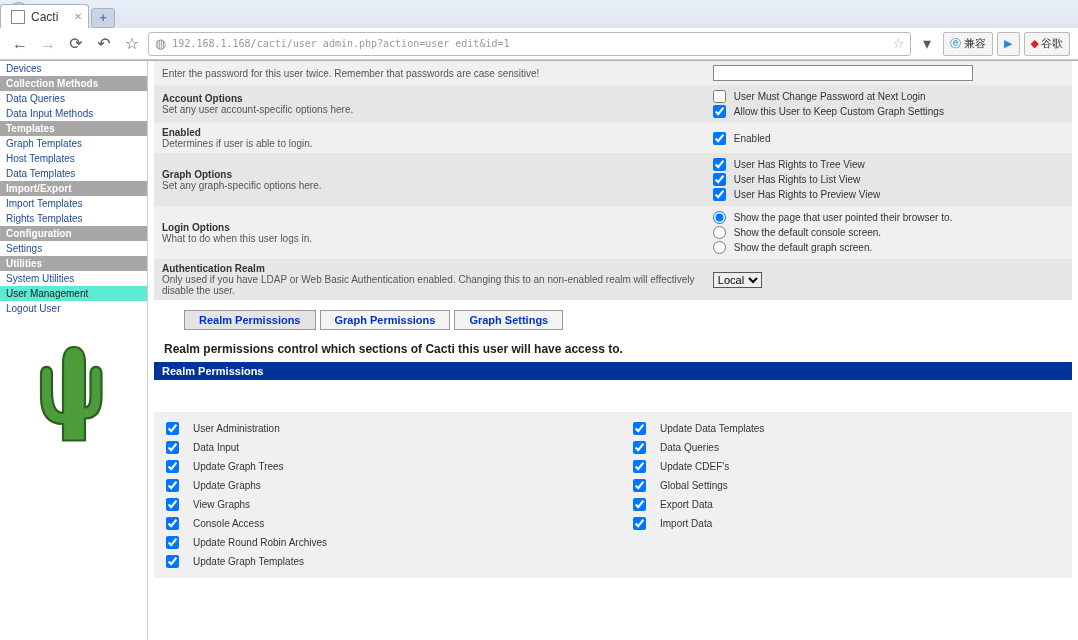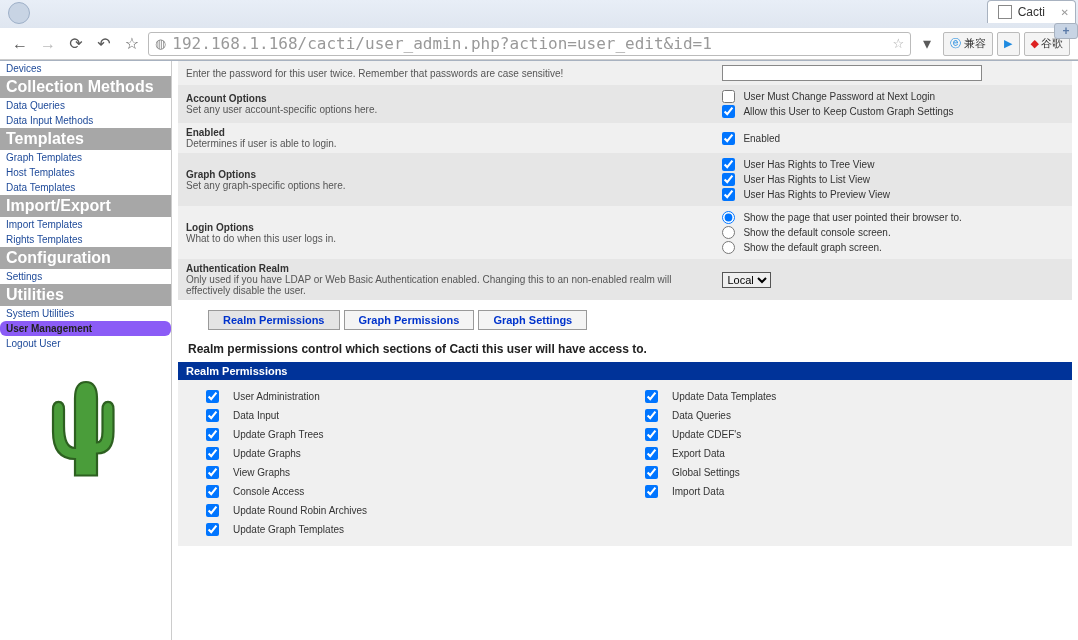--- a/index.html
+++ b/index.html
@@ -1,40 +1,40 @@
 <!DOCTYPE html>
 <html><head>
 <meta charset="utf-8">
 <style>
 * { box-sizing: border-box; margin: 0; padding: 0; }
 body { font-family: Verdana, Arial, sans-serif; font-size: 11px; color: #333; background: #fff; overflow: hidden; }
 
 .browser-chrome { background: linear-gradient(#e8eef7, #d5dde8); border-bottom: 1px solid #a8b2c0; }
-.tab-bar { display: flex; align-items: flex-end; height: 28px; position: relative; flex-direction: column; }
+.tab-bar { display: flex; align-items: flex-end; height: 28px; position: relative; }
 .user-icon { position: absolute; left: 8px; top: 2px; width: 22px; height: 22px; background: #c8d4e4; border-radius: 50%; border: 1px solid #9eb0c8; }
 .tab { background: #fff; border: 1px solid #a8b2c0; border-bottom: none; border-radius: 4px 4px 0 0; padding: 4px 30px 4px 10px; display: flex; align-items: center; gap: 6px; font-size: 12px; margin-right: 2px; position: relative; height: 24px; }
 .tab-icon { width: 14px; height: 14px; border: 1px solid #888; display: inline-block; background: #fff; }
 .tab-close { position: absolute; right: 6px; color: #999; font-size: 10px; }
 .new-tab { width: 24px; height: 20px; background: #c8d4e4; border: 1px solid #a8b2c0; border-radius: 3px; display: flex; align-items: center; justify-content: center; color: #5a7aa8; font-size: 12px; font-weight: bold; }
 
 .toolbar { display: flex; align-items: center; padding: 4px 8px; gap: 4px; height: 32px; background: #fff; border-bottom: 1px solid #ccc; }
 .toolbar button.nav { background: none; border: none; width: 24px; height: 24px; cursor: pointer; color: #5a5a5a; font-size: 16px; display: flex; align-items: center; justify-content: center; }
 .toolbar button.nav.disabled { color: #bbb; }
 .url-bar { flex: 1; display: flex; align-items: center; border: 1px solid #bbb; border-radius: 3px; height: 24px; padding: 0 6px; background: #fff; }
 .url-bar .globe { color: #888; margin-right: 6px; font-size: 13px; }
-.url-bar input { flex: 1; border: none; outline: none; font-family: monospace; font-size: 16px; color: #999; }
+.url-bar input { flex: 1; border: none; outline: none; font-family: monospace; font-size: 10px; color: #999; }
 .url-bar .star { color: #aaa; font-size: 13px; }
 .tool-btn { border: 1px solid #bbb; background: #f4f4f4; height: 24px; padding: 0 6px; display: flex; align-items: center; font-size: 11px; border-radius: 2px; }
 
 .main { display: flex; height: calc(640px - 60px); }
 
-.sidebar { width: 172px; border-right: 1px solid #ccc; background: #fff; }
-.sidebar .section-hdr { background: #a7a7a7; color: #fff; font-weight: bold; padding: 2px 6px; font-size: 16px; }
+.sidebar { width: 148px; border-right: 1px solid #ccc; background: #fff; }
+.sidebar .section-hdr { background: #a7a7a7; color: #fff; font-weight: bold; padding: 2px 6px; font-size: 10px; }
 .sidebar a { display: block; padding: 2px 6px; color: #1e4a99; text-decoration: none; font-size: 10px; }
-.sidebar a.active { background: #8b5cf6; font-weight: bold; color: #222; border-radius: 6px; }
+.sidebar a.active { background: #5eead4; font-weight: normal; color: #222; }
 .cactus { margin: 20px auto; width: 70px; height: 110px; display: block; }
 
 .content { flex: 1; padding: 0 6px; overflow: auto; background: #fff; }
 
 .form-table { width: 100%; border-collapse: collapse; }
 .form-table td { padding: 4px 8px; font-size: 10px; vertical-align: middle; }
 .form-table tr:nth-child(odd) td { background: #f0f0f0; }
 .form-table tr:nth-child(even) td { background: #e6e6e6; }
 .form-table .desc { color: #555; }
 .form-table .lbl { font-weight: bold; color: #333; }
@@ -42,21 +42,21 @@
 .form-table select { border: 1px solid #555; font-size: 11px; }
 
 .tabs-row { display: flex; gap: 4px; margin: 10px 0 6px 30px; }
 .tabs-row .ptab { border: 1px solid #999; padding: 3px 14px; background: #f4f4f4; color: #0033cc; font-weight: bold; font-size: 11px; cursor: pointer; }
 .tabs-row .ptab.active { background: #e4e4e4; }
 
 .desc-line { font-weight: bold; font-size: 12px; padding: 6px 10px; color: #222; }
 
 .blue-hdr { background: #003399; color: #fff; font-weight: bold; padding: 3px 8px; font-size: 11px; }
 
-.perm-grid { display: flex; padding: 10px 28px; gap: 40px; background: #f0f0f0; }
+.perm-grid { display: flex; padding: 10px 12px; gap: 40px; background: #f0f0f0; margin-top: 32px; }
 .perm-col { flex: 1; display: flex; flex-direction: column; gap: 6px; }
 .perm-item { display: flex; align-items: center; gap: 10px; font-size: 10px; position: relative; }
 .highlight-box { border: 1px solid #d00; padding: 2px 6px; }
 
 input[type=checkbox], input[type=radio] { margin: 0 4px 0 0; }
 
 .cb-line { display: flex; align-items: center; gap: 4px; font-size: 10px; padding: 1px 0; }
 </style>
 </head>
 <body>
@@ -259,26 +259,26 @@
           <div class="perm-item">
             <input type="checkbox" checked="" style="">
             <span>Data Queries</span>
           </div>
           <div class="perm-item">
             <input type="checkbox" checked="" style="">
             <span>Update CDEF's</span>
           </div>
           <div class="perm-item">
             <input type="checkbox" checked="" style="">
+            <span>Global Settings</span>
+          </div>
+          <div class="perm-item">
+            <input type="checkbox" checked="" style="">
             <span>Export Data</span>
           </div>
           <div class="perm-item">
             <input type="checkbox" checked="" style="">
-            <span>Global Settings</span>
-          </div>
-          <div class="perm-item">
-            <input type="checkbox" checked="" style="">
             <span>Import Data</span>
           </div>
         </div>
     </div>
   </div>
 </div>
 
 </body></html>

